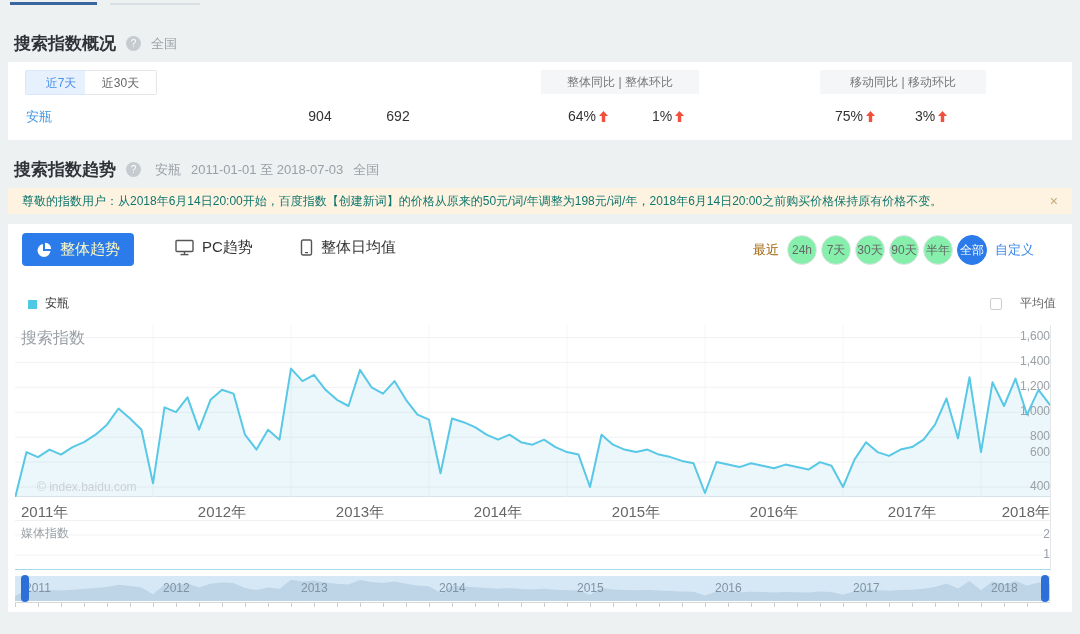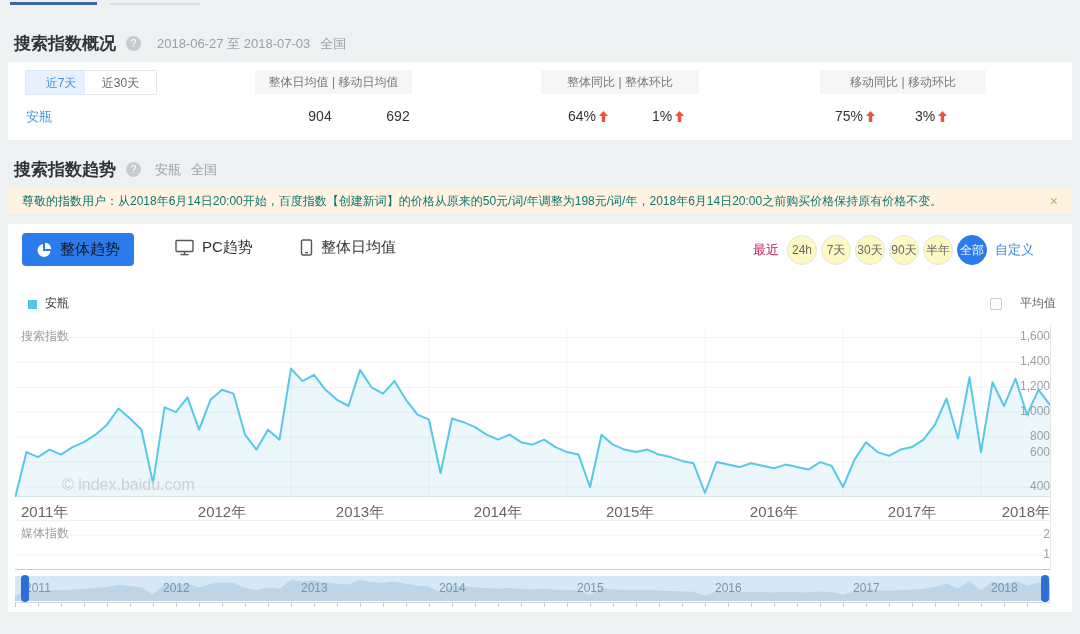--- a/index.html
+++ b/index.html
@@ -30,41 +30,41 @@
   .pill { position:absolute; top:8px; height:24px; background:#f5f6f7; color:#777; font-size:12px; line-height:24px; text-align:center; }
   .mval { position:absolute; top:46px; font-size:14px; color:#333; text-align:center; display:flex; align-items:center; justify-content:center; gap:3px; }
   .uparrow { display:inline-block; }
 
   
   .banner { position:absolute; left:8px; top:188px; width:1064px; height:26px; background:#fdf3e0; }
   .banner-text { position:absolute; left:14px; top:0; line-height:26px; font-size:12px; color:#0f766e; }
   .banner-close { position:absolute; right:14px; top:0; line-height:26px; font-size:14px; color:#c2a878; cursor:pointer; }
 
   
-  .btn-overall { position:absolute; left:14px; top:9px; width:112px; height:33px; background:#2b7bea; border-radius:4px; color:#0f172a; font-size:15px; display:flex; align-items:center; justify-content:center; gap:8px; cursor:pointer; }
+  .btn-overall { position:absolute; left:14px; top:9px; width:112px; height:33px; background:#2b7bea; border-radius:4px; color:#fef9c3; font-size:15px; display:flex; align-items:center; justify-content:center; gap:8px; cursor:pointer; }
   .vtab { position:absolute; top:14px; display:flex; align-items:center; gap:8px; font-size:15px; color:#333; cursor:pointer; }
   .vtab-pc { left:167px; } .vtab-mobile { left:292px; }
 
   .rangebar { position:absolute; left:745px; top:11px; height:30px; display:flex; align-items:center; gap:4px; }
-  .range-label { font-size:13px; color:#be185d; margin-right:4px; }
-  .circle { width:30px; height:30px; border-radius:50%; border:1px solid #e2e5e8; background:#fef9c3; color:#666; font-size:12px; display:flex; align-items:center; justify-content:center; cursor:pointer; flex:0 0 auto; }
+  .range-label { font-size:13px; color:#a16207; margin-right:4px; }
+  .circle { width:30px; height:30px; border-radius:50%; border:1px solid #e2e5e8; background:#86efac; color:#666; font-size:12px; display:flex; align-items:center; justify-content:center; cursor:pointer; flex:0 0 auto; }
   .circle-active { background:#2b7bea; border-color:#2b7bea; color:#fff; }
   .custom-link { font-size:13px; color:#3a87e8; margin-left:4px; cursor:pointer; }
 
   
   .lg-swatch { position:absolute; left:20px; top:76px; width:9px; height:9px; background:#4ec9e4; }
   .lg-label { position:absolute; left:37px; top:71px; font-size:12px; color:#333; }
   .avg-wrap { position:absolute; right:16px; top:71px; display:flex; align-items:center; gap:18px; cursor:pointer; }
   .cb { width:12px; height:12px; border:1px solid #ccc; border-radius:2px; background:#fff; display:inline-block; }
   .avg-label { font-size:12px; color:#666; }
 
   
   .chart-wrap { position:absolute; left:7px; top:101px; width:1035px; height:172px; border-bottom:1px solid #e7e9ea; }
-  .chart-title { position:absolute; left:6px; top:3px; font-size:12px; color:#9aa0a6; }
-  .watermark { position:absolute; left:4px; bottom:2px; font-size:16px; color:#ccd1d5;padding-left:43px; }
+  .chart-title { position:absolute; left:6px; top:3px; font-size:16px; color:#9aa0a6; }
+  .watermark { position:absolute; left:22px; bottom:2px; font-size:12px; color:#ccd1d5; }
   .ylab { position:absolute; right:0; font-size:12px; color:#9aa0a6; }
   .xlabels { position:absolute; left:7px; top:279px; width:1035px; height:16px; }
   .xlab { position:absolute; top:0; font-size:15px; color:#666; }
   .media-wrap { position:absolute; left:7px; top:296px; width:1035px; height:52px; border-top:1px solid #eef0f1; }
   .media-label { position:absolute; left:6px; top:4px; font-size:12px; color:#9aa0a6; }
   .mlab { position:absolute; right:0; font-size:12px; color:#9aa0a6; }
   .vline { position:absolute; left:1042px; top:101px; width:1px; height:246px; background:#e4e7e9; }
 
   
   .scrubber { position:absolute; left:7px; top:352px; width:1035px; height:25px; background:#d6e8f5; cursor:pointer; }
@@ -78,30 +78,28 @@
 </style>
 </head>
 <body>
 
 <div class="abs topbar1"></div>
 <div class="abs topbar2"></div>
 
 <div class="abs sec-head" style="left:14px; top:24px;margin-top:8px;">
   <span class="sec-title">搜索指数概况</span>
   <span class="help">?</span>
-  <span class="meta" style="margin-left:6px;">2018-06-27 至 2018-07-03</span>
   <span class="meta">全国</span>
 </div>
 
 <div class="panel panel-overview">
   <div class="otab otab-active">近7天</div>
   <div class="otab otab-idle">近30天</div>
   <div class="kw">安瓶</div>
 
-  <div class="pill" style="left:247px; width:157px;">整体日均值  |  移动日均值</div>
   <div class="pill" style="left:533px; width:158px;">整体同比  |  整体环比</div>
   <div class="pill" style="left:812px; width:166px;">移动同比  |  移动环比</div>
 
   <div class="mval" style="left:282px; width:60px;">
     <span>904</span>
   </div>
   <div class="mval" style="left:360px; width:60px;">
     <span>692</span>
   </div>
   <div class="mval" style="left:545px; width:70px;">
@@ -127,20 +125,21 @@
     <svg class="uparrow" width="9" height="11" viewBox="0 0 9 11">
         <path d="M4.5 0 L9 5 L6.2 5 L6.2 11 L2.8 11 L2.8 5 L0 5 Z" fill="#f0503c"></path>
       </svg>
   </div>
 </div>
 
 <div class="abs sec-head" style="left:14px; top:158px;">
   <span class="sec-title">搜索指数趋势</span>
   <span class="help">?</span>
   <span class="meta" style="margin-left:4px;">安瓶</span>
+  <span class="meta">2011-01-01 至 2018-07-03</span>
   <span class="meta">全国</span>
 </div>
 
 <div class="banner">
   <span class="banner-text">尊敬的指数用户：从2018年6月14日20:00开始，百度指数【创建新词】的价格从原来的50元/词/年调整为198元/词/年，2018年6月14日20:00之前购买价格保持原有价格不变。</span>
   <span class="banner-close">×</span>
 </div>
 
 <div class="panel panel-trend">
 
@@ -217,21 +216,21 @@
         <span class="ylab" style="top: 120px;">600</span>
         <span class="ylab" style="top: 154.029px;">400</span>
       </div>
   </div>
 
   <div class="xlabels" id="x-labels">
       <span class="xlab" style="left: 6px;">2011年</span>
       <span class="xlab" style="left: 177px; width: 60px; text-align: center;">2012年</span>
       <span class="xlab" style="left: 315px; width: 60px; text-align: center;">2013年</span>
       <span class="xlab" style="left: 453px; width: 60px; text-align: center;">2014年</span>
-      <span class="xlab" style="left: 591px; width: 60px; text-align: left;">2015年</span>
+      <span class="xlab" style="left: 591px; width: 60px; text-align: center;">2015年</span>
       <span class="xlab" style="left: 729px; width: 60px; text-align: center;">2016年</span>
       <span class="xlab" style="left: 867px; width: 60px; text-align: center;">2017年</span>
       <span class="xlab" style="right: 0px; text-align: right;">2018年</span>
     </div>
 
   <div class="media-wrap">
     <svg id="media-svg" width="1035" height="52">
         <line x1="0" y1="14" x2="1035" y2="14" stroke="#f1f2f3"></line>
         <line x1="0" y1="34" x2="1035" y2="34" stroke="#f1f2f3"></line>
         <line x1="0" y1="48.5" x2="1035" y2="48.5" stroke="#a5d9e8"></line>

